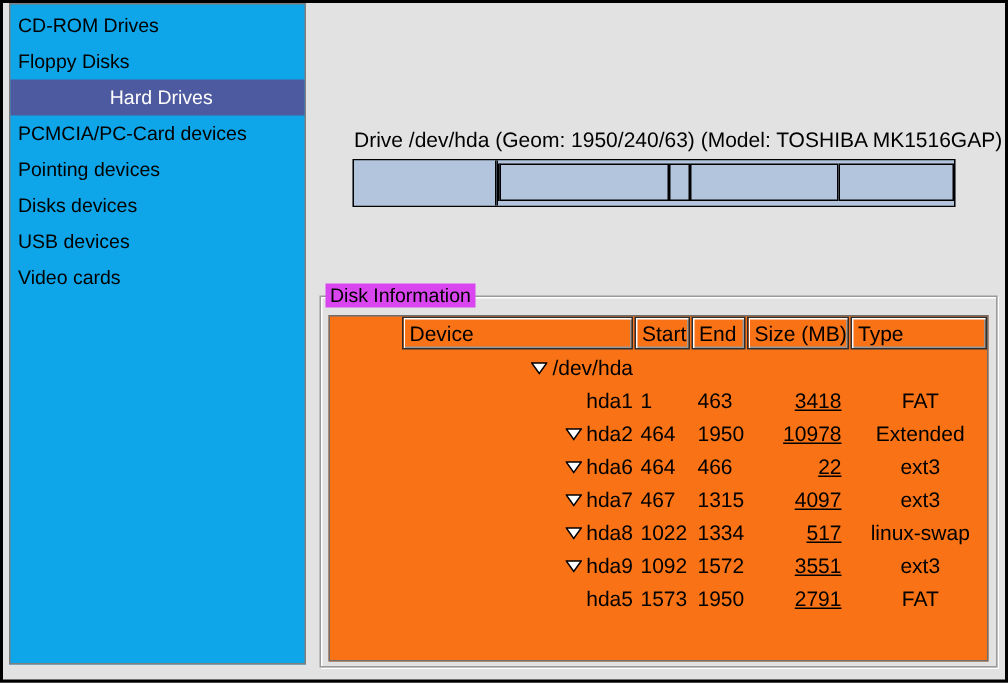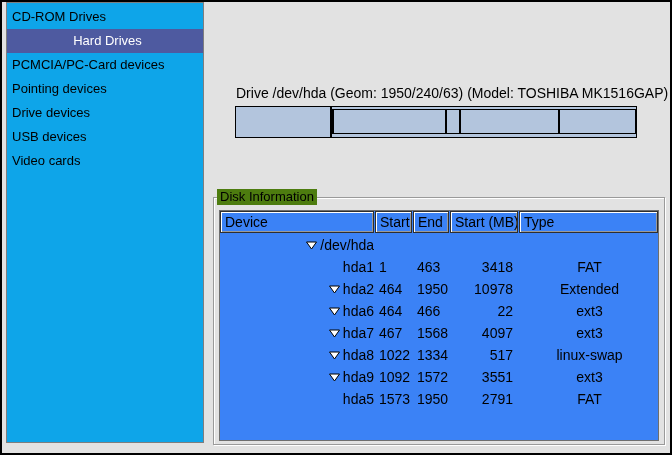--- a/index.html
+++ b/index.html
@@ -19,53 +19,54 @@
         border:1px solid #000;}
   .seg{position:absolute;top:0;bottom:0;box-sizing:border-box;}
   .seg.primary{border-right:1px solid #000;}
   .seg.extended{border-left:1px solid #000;}
   .seg-child{position:absolute;top:2px;bottom:3px;box-sizing:border-box;border:1px solid #000;}
 
   
   .groupbox{position:absolute;left:211px;top:195px;width:452px;height:248px;box-sizing:border-box;
             border:1px solid #9a9a9a;box-shadow:1px 1px 0 #fff, inset 1px 1px 0 #fff;}
   .gb-label{position:absolute;top:-9px;left:3px;padding:0 3px;font-size:13px;line-height:16px;
-            background:#4d7c0f;white-space:nowrap;}
+            background:#d946ef;white-space:nowrap;}
 
   
   .table{position:absolute;left:5px;top:12px;width:440px;height:231px;box-sizing:border-box;
-         background:#3b82f6;border:1px solid #6e6e6e;overflow:hidden;}
+         background:#f97316;border:1px solid #6e6e6e;overflow:hidden;padding-left:48px;}
   .t-header,.t-row{display:grid;grid-template-columns:154px 37px 36px 68px 1fr;column-gap:1px;}
   .t-header{height:22px;}
   .th{box-sizing:border-box;height:22px;border:1px solid #2e2e2e;
       box-shadow:inset 1px 1px 0 #fff, inset -1px -1px 0 #9a9a9a;
       font-size:14px;display:flex;align-items:center;padding-left:4px;white-space:nowrap;
       overflow:hidden;cursor:default;}
   .t-body{padding-top:1px;}
   .t-row{height:22px;font-size:14px;line-height:22px;white-space:nowrap;}
   .cell{overflow:hidden;}
   .cell-device{display:flex;align-items:center;padding-left:2px;justify-content:flex-end;}
   .tree-indent{flex:none;height:1px;}
   .expander{flex:none;width:11px;height:9px;margin-right:3px;}
   .expander-spacer{flex:none;width:14px;height:1px;}
   .cell-num{padding-left:4px;}
-  .cell-size{text-align:right;padding-right:5px;}
+  .cell-size{text-align:right;padding-right:5px;text-decoration:underline;}
   .cell-type{padding-left:2px;text-align:center;}
 </style>
 </head>
 <body>
 
 <div class="window">
 
   <div class="sidebar">
       <div class="sb-item">CD-ROM Drives</div>
+      <div class="sb-item">Floppy Disks</div>
       <div class="sb-item selected" style="background: rgb(78, 90, 160);">Hard Drives</div>
       <div class="sb-item">PCMCIA/PC-Card devices</div>
       <div class="sb-item">Pointing devices</div>
-      <div class="sb-item">Drive devices</div>
+      <div class="sb-item">Disks devices</div>
       <div class="sb-item">USB devices</div>
       <div class="sb-item">Video cards</div>
     </div>
 
   <div class="drive-title">Drive /dev/hda (Geom: 1950/240/63) (Model: TOSHIBA MK1516GAP)</div>
 
   <div class="pbar" style="background: rgb(179, 197, 221);">
       <div class="seg primary" style="left: 0%; width: 23.7436%; background: rgb(179, 197, 221);"></div>
       <div class="seg extended" style="left: 23.7436%; width: 76.2564%; background: rgb(179, 197, 221);">
         <div class="seg-child" style="left: 0%; width: 0.201748%; min-width: 2px; background: rgb(179, 197, 221);"></div>
@@ -76,21 +77,21 @@
       </div>
     </div>
 
   <div class="groupbox">
     <span class="gb-label">Disk Information</span>
     <div class="table">
       <div class="t-header">
           <div class="th">Device</div>
           <div class="th">Start</div>
           <div class="th">End</div>
-          <div class="th">Start (MB)</div>
+          <div class="th">Size (MB)</div>
           <div class="th">Type</div>
         </div>
       <div class="t-body">
           <div class="t-row">
             <div class="cell cell-device">
               <span class="tree-indent" style="width: 0px;"></span>
               <svg class="expander" viewBox="0 0 11 9">
                 <polygon points="0.5,1 10.5,1 5.5,8" fill="#ffffff" stroke="#000000"></polygon>
               </svg>
               <span>/dev/hda</span>
@@ -139,21 +140,21 @@
           </div>
           <div class="t-row">
             <div class="cell cell-device">
               <span class="tree-indent" style="width: 42px;"></span>
               <svg class="expander" viewBox="0 0 11 9">
                 <polygon points="0.5,1 10.5,1 5.5,8" fill="#ffffff" stroke="#000000"></polygon>
               </svg>
               <span>hda7</span>
             </div>
             <div class="cell cell-num">467</div>
-            <div class="cell cell-num">1568</div>
+            <div class="cell cell-num">1315</div>
             <div class="cell cell-size">4097</div>
             <div class="cell cell-type">ext3</div>
           </div>
           <div class="t-row">
             <div class="cell cell-device">
               <span class="tree-indent" style="width: 56px;"></span>
               <svg class="expander" viewBox="0 0 11 9">
                 <polygon points="0.5,1 10.5,1 5.5,8" fill="#ffffff" stroke="#000000"></polygon>
               </svg>
               <span>hda8</span>

